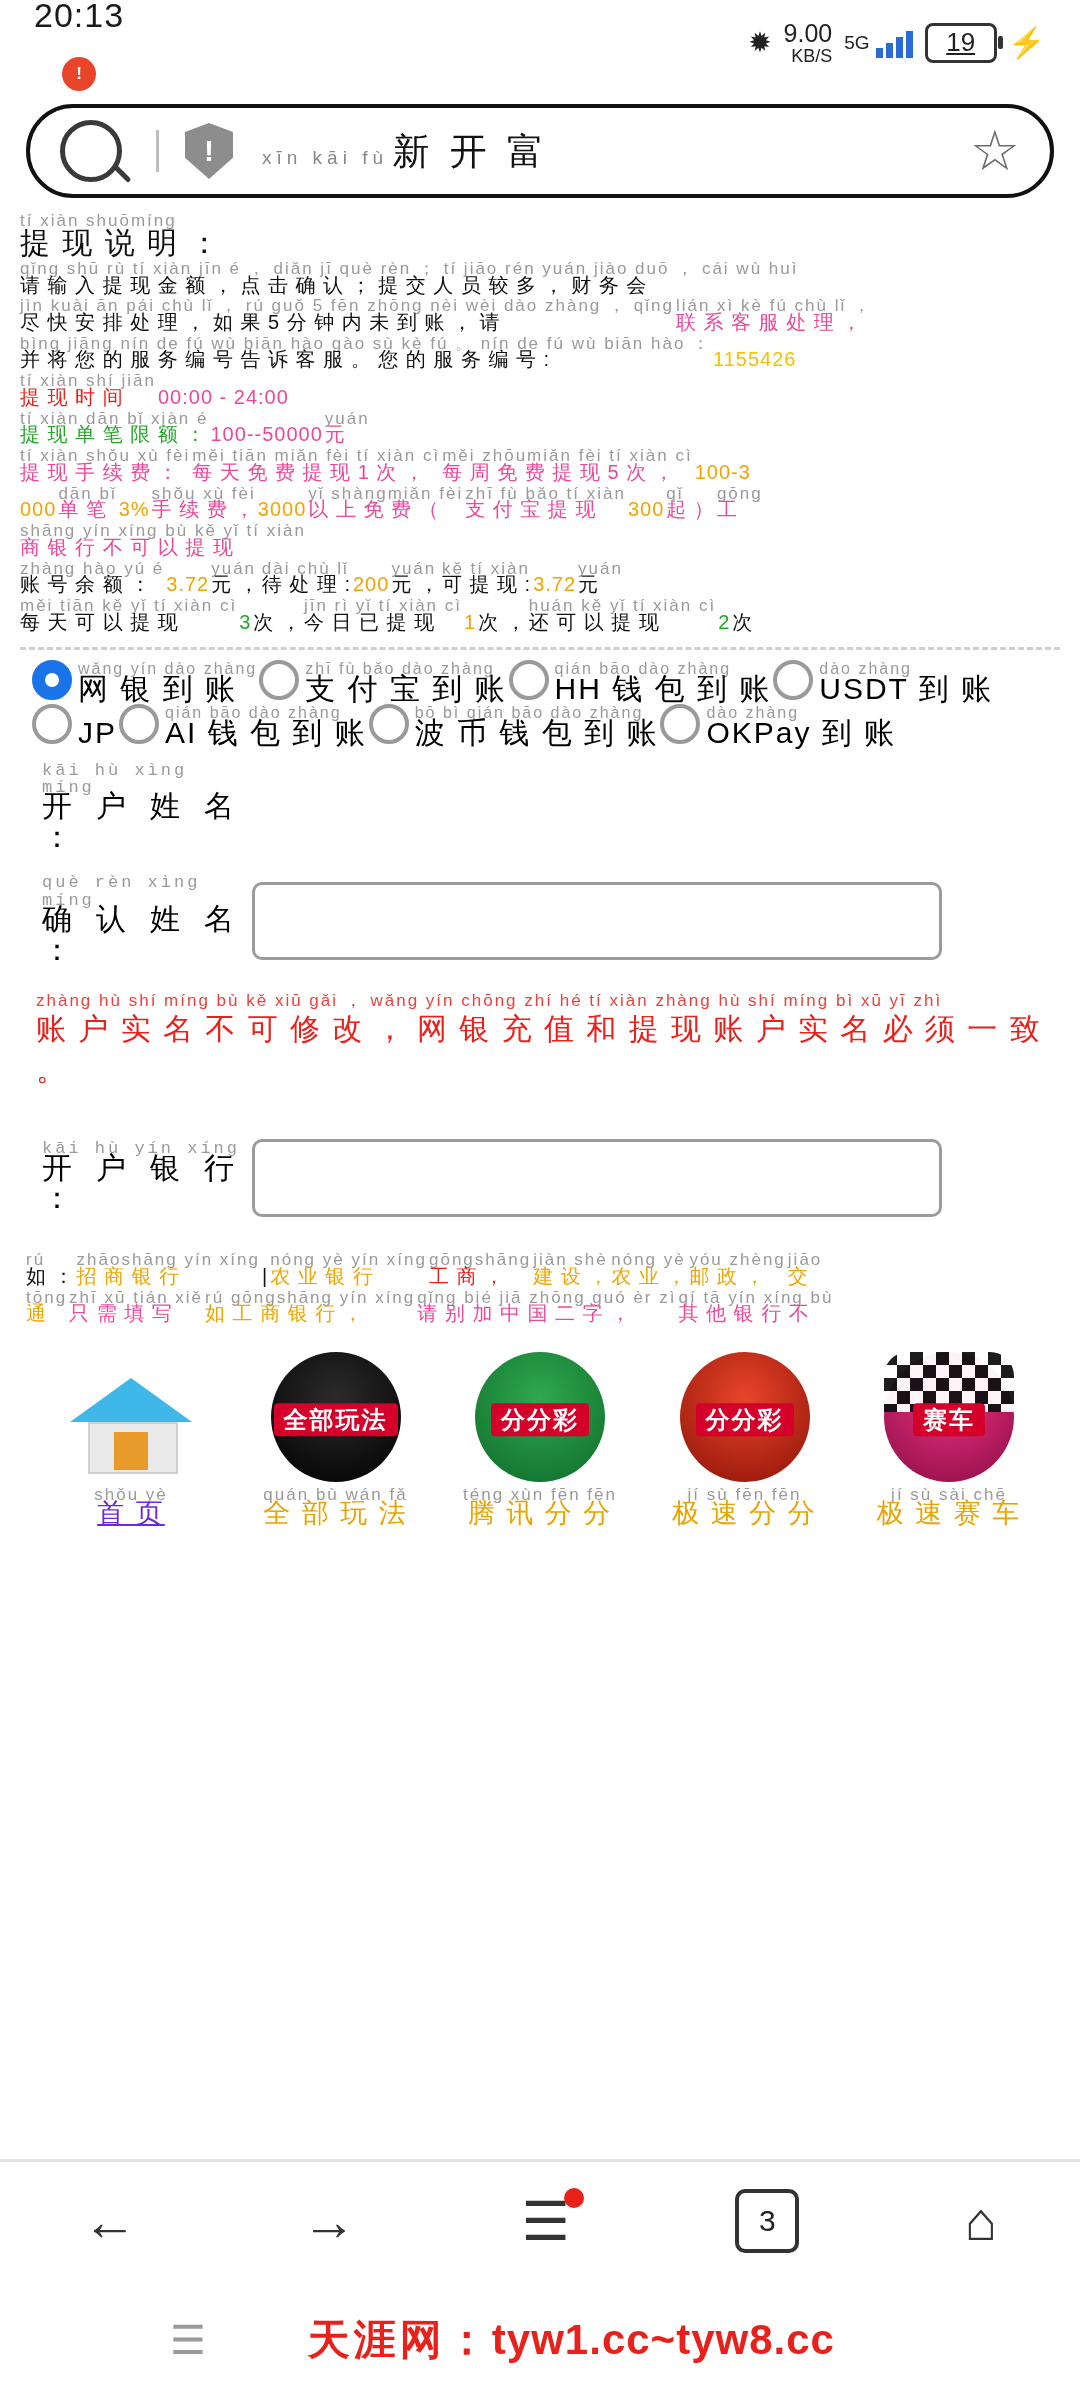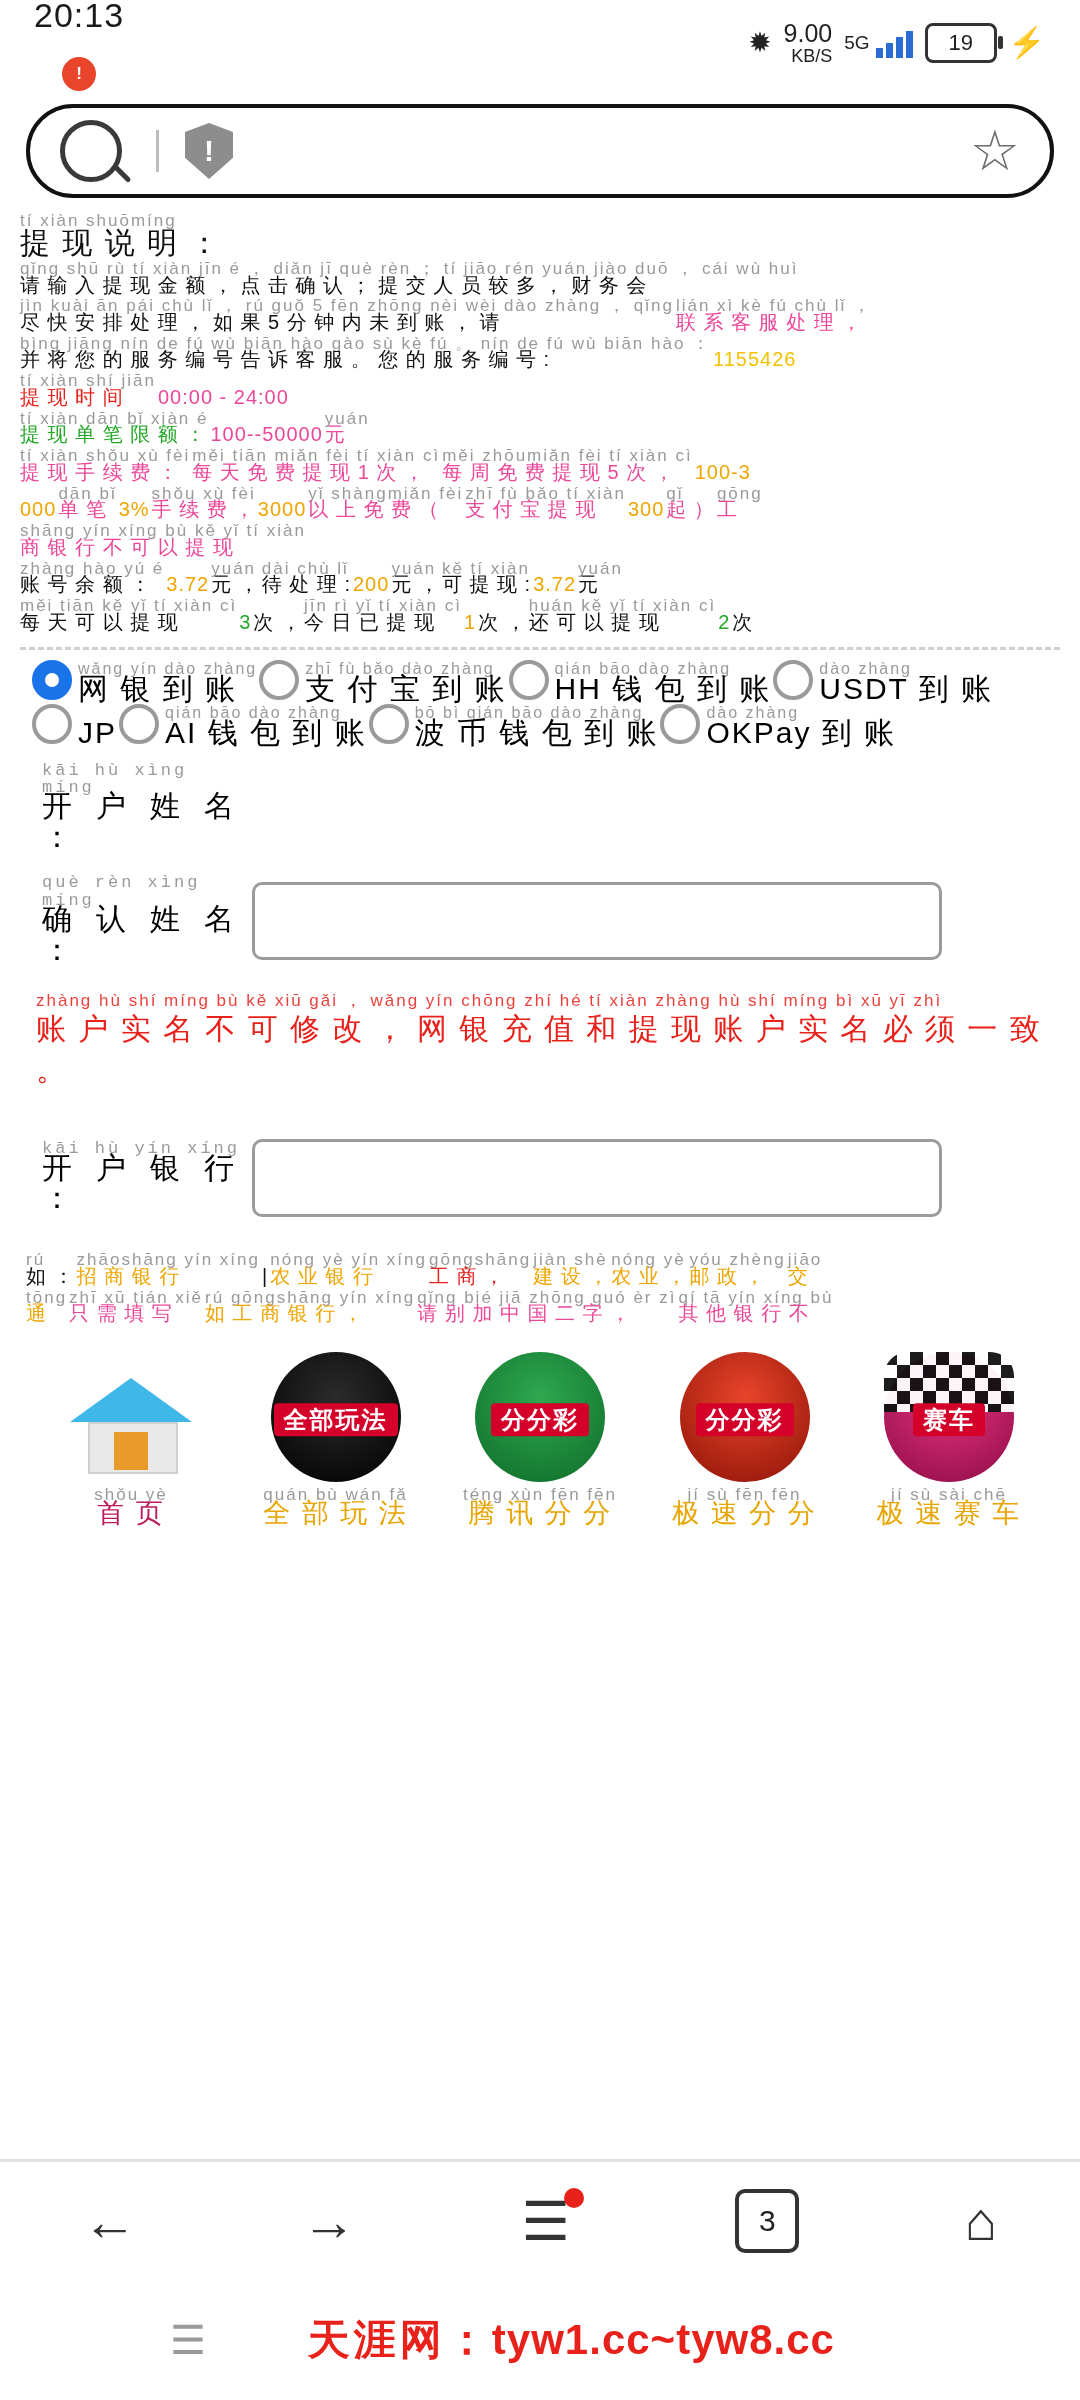--- a/index.html
+++ b/index.html
@@ -28,22 +28,23 @@
   .sb-kb small{display:block;font-size:18px;}
   .sig{display:flex;align-items:flex-end;gap:3px;height:30px;}
   .sig i{display:block;width:7px;background:#2b6cd4;}
   .sig i:nth-child(1){height:10px}
   .sig i:nth-child(2){height:15px}
   .sig i:nth-child(3){height:21px}
   .sig i:nth-child(4){height:27px}
   .net5g{font-size:19px;color:#222;margin-right:-6px;}
   .batt{
     width:66px;height:34px;border:3px solid #333;border-radius:8px;
-    display:flex;align-items:center;justify-content:center;font-size:22px;color:#222;
+    display:flex;align-items:center;justify-content:center;font-size:26px;color:#222;
     position:relative;
+    text-decoration:underline;
   }
   .batt:after{content:"";position:absolute;right:-9px;top:10px;width:5px;height:13px;background:#333;border-radius:2px;}
   .bolt{color:#f5a623;font-size:30px;}
 
   
   .urlbar-wrap{padding:18px 26px 10px 26px;}
   .urlbar{
     height:94px;border:4px solid #111;border-radius:50px;
     display:flex;align-items:center;padding:0 30px;box-sizing:border-box;
   }
@@ -191,20 +192,24 @@
     <span class="batt">19</span>
     <span class="bolt">⚡</span>
   </div>
 </div>
 
 <div class="urlbar-wrap">
   <div class="urlbar">
     <span class="mag"></span>
     <span class="divider"></span>
     <span class="shield">!</span>
+    <span class="site">
+      <span class="pinyin-row">xīn kāi fù</span>
+      <span class="site-name">新 开 富</span>
+    </span>
     <span class="star">☆</span>
   </div>
 </div>
 
 <div class="content">
 
   <div class="rbline">
     <span class="py">tí xiàn shuōmíng</span>
     <span class="txt">提 现 说 明 ：</span>
   </div>
@@ -302,21 +307,21 @@
       <div class="rbline"><span class="inl"><span class="py">tōng</span><span class="tx mixed orange">通 </span></span><span class="inl"><span class="py">zhī xū tián xiě</span><span class="tx mixed blue">只 需 填 写 </span></span><span class="inl"><span class="py">rú gōngshāng yín xíng</span><span class="tx mixed orange">如 工 商 银 行 ， </span></span><span class="inl"><span class="py">qǐng bié jiā zhōng guó èr zì</span><span class="tx mixed blue">请 别 加 中 国 二 字 ， </span></span><span class="inl"><span class="py">qí tā yín xíng bù</span><span class="tx mixed blue">其 他 银 行 不</span></span></div>
     </div>
 
   <div class="iconrow" id="iconrow">
       <div class="ic">
         <div class="icimg home-art">
           <span class="roof"></span>
           <span class="body"></span>
           <span class="door"></span>
         </div>
-        <div class="ic-label"><span class="py">shǒu yè</span><span class="tx" style="color: #be185d;">首 页</span></div>
+        <div class="ic-label"><span class="py">shǒu yè</span><span class="tx" style="color: #6d28d9; text-decoration: underline;">首 页</span></div>
       </div>
       <div class="ic">
         <div class="icimg">
           <div class="art-badge a1">
             <span class="ribbon">全部玩法</span>
           </div>
         </div>
         <div class="ic-label"><span class="py">quán bù wán fǎ</span><span class="tx" style="color: rgb(232, 164, 0);">全 部 玩 法</span></div>
       </div>
       <div class="ic">

